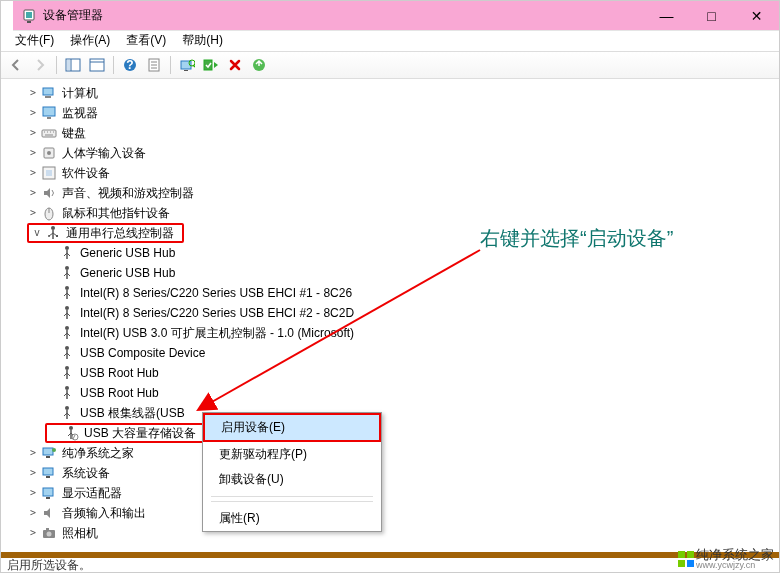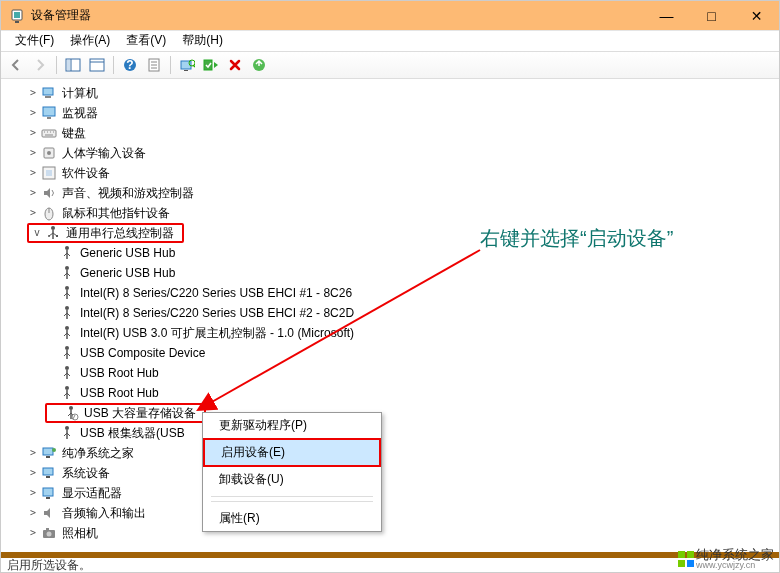--- a/index.html
+++ b/index.html
@@ -1,18 +1,18 @@
 <!DOCTYPE html>
 <html><head>
 <meta charset="utf-8">
 <style>
 * { margin: 0; padding: 0; box-sizing: border-box; font-family: "Segoe UI", "Microsoft YaHei", sans-serif; font-size: 12px; }
 body { width: 780px; height: 573px; background: #fff; position: relative; overflow: hidden; }
 .window { width: 780px; height: 573px; border: 1px solid #ccc; display: flex; flex-direction: column; background: #fff; }
-.titlebar { height: 30px; display: flex; align-items: center; padding-left: 8px; background: #fdba74; border-bottom: 1px solid #e5e5e5; }
+.titlebar { height: 30px; display: flex; align-items: center; padding-left: 8px; background: #f9a8d4; border-bottom: 1px solid #e5e5e5; margin-left: 12px; }
 .titlebar-icon { width: 16px; height: 16px; margin-right: 6px; }
 .titlebar-text { flex: 1; font-size: 12px; color: #000; }
 .ctrl-btns { display: flex; }
 .ctrl-btn { width: 45px; height: 29px; display: flex; align-items: center; justify-content: center; cursor: pointer; font-size: 14px; }
 .menubar { height: 20px; display: flex; align-items: flex-end; padding-left: 6px; background: #fff; }
 .menu-item { padding: 2px 8px; cursor: pointer; font-size: 12px; }
 .toolbar { height: 28px; display: flex; align-items: center; padding: 2px 4px; border-top: 1px solid #ddd; border-bottom: 1px solid #ddd; background: linear-gradient(#fff,#f5f5f5); gap: 2px; }
 .tb-btn { width: 22px; height: 22px; display: flex; align-items: center; justify-content: center; cursor: pointer; border: 1px solid transparent; }
 .tb-sep { width: 1px; height: 18px; background: #ccc; margin: 0 3px; }
 .tree-area { flex: 1; overflow: auto; padding: 4px 0 4px 6px; }
@@ -348,48 +348,48 @@
                         <svg width="16" height="16">
                           <circle cx="8" cy="3" r="2" fill="#555"></circle>
                           <line x1="8" y1="5" x2="8" y2="14" stroke="#555" stroke-width="1.5"></line>
                           <line x1="8" y1="8" x2="5" y2="11" stroke="#555"></line>
                           <line x1="8" y1="8" x2="11" y2="11" stroke="#555"></line>
                         </svg>
                       </span>
                       <span class="label">USB Root Hub</span>
                     </div>
                   </li>
+                <li>
+                    <div class="node">
+                      <span class="expander none">.</span>
+                      <span class="dev-icon">
+                        <svg width="16" height="16">
+                          <circle cx="8" cy="3" r="2" fill="#555"></circle>
+                          <line x1="8" y1="5" x2="8" y2="14" stroke="#555" stroke-width="1.5"></line>
+                          <line x1="8" y1="8" x2="5" y2="11" stroke="#555"></line>
+                          <line x1="8" y1="8" x2="11" y2="11" stroke="#555"></line>
+                        </svg>
+                      </span>
+                      <span class="label">USB 根集线器(USB</span>
+                    </div>
+                  </li>
                 <li><div class="node hl-red" style="display:inline-flex">
                       <span class="expander none">.</span>
                       <span class="dev-icon">
                         <svg width="16" height="16">
                           <circle cx="8" cy="3" r="2" fill="#555"></circle>
                           <line x1="8" y1="5" x2="8" y2="14" stroke="#555" stroke-width="1.5"></line>
                           <line x1="8" y1="8" x2="5" y2="11" stroke="#555"></line>
                           <line x1="8" y1="8" x2="11" y2="11" stroke="#555"></line>
                           <circle cx="12" cy="12" r="3" fill="#fff" stroke="#888"></circle>
                           <path d="M10 14 L12 10" stroke="#888" stroke-width="1"></path>
                         </svg>
                       </span>
                       <span class="label">USB 大容量存储设备</span>
                     </div></li>
-                <li>
-                    <div class="node">
-                      <span class="expander none">.</span>
-                      <span class="dev-icon">
-                        <svg width="16" height="16">
-                          <circle cx="8" cy="3" r="2" fill="#555"></circle>
-                          <line x1="8" y1="5" x2="8" y2="14" stroke="#555" stroke-width="1.5"></line>
-                          <line x1="8" y1="8" x2="5" y2="11" stroke="#555"></line>
-                          <line x1="8" y1="8" x2="11" y2="11" stroke="#555"></line>
-                        </svg>
-                      </span>
-                      <span class="label">USB 根集线器(USB</span>
-                    </div>
-                  </li>
               </ul>
             </li>
             <li>
                 <div class="node">
                   <span class="expander">&gt;</span>
                   <span class="dev-icon">
                     <svg width="16" height="16">
                       <rect x="2" y="3" width="10" height="7" fill="#a3d3f0" stroke="#2a7ac0"></rect>
                       <rect x="5" y="11" width="4" height="2" fill="#555"></rect>
                       <circle cx="13" cy="5" r="2" fill="#5a5"></circle>
@@ -451,22 +451,22 @@
       </ul>
     </div>
   </div>
 
   <div class="statusbar">
     <span>启用所选设备。</span>
   </div>
 </div>
 
 <div class="ctx-menu" style="left:202px; top:412px; width:180px;">
+  <div class="ctx-item highlight">启用设备(E)</div>
   <div class="ctx-item">更新驱动程序(P)</div>
-  <div class="ctx-item highlight">启用设备(E)</div>
   <div class="ctx-item">卸载设备(U)</div>
   <div class="ctx-sep"></div>
   <div class="ctx-sep"></div>
   <div class="ctx-item">属性(R)</div>
 </div>
 
 <div class="annotation" style="left:480px; top:225px;">右键并选择“启动设备”</div>
 
 <svg class="arrow-svg" style="left:195px; top:245px;" width="300" height="170">
   <defs>

